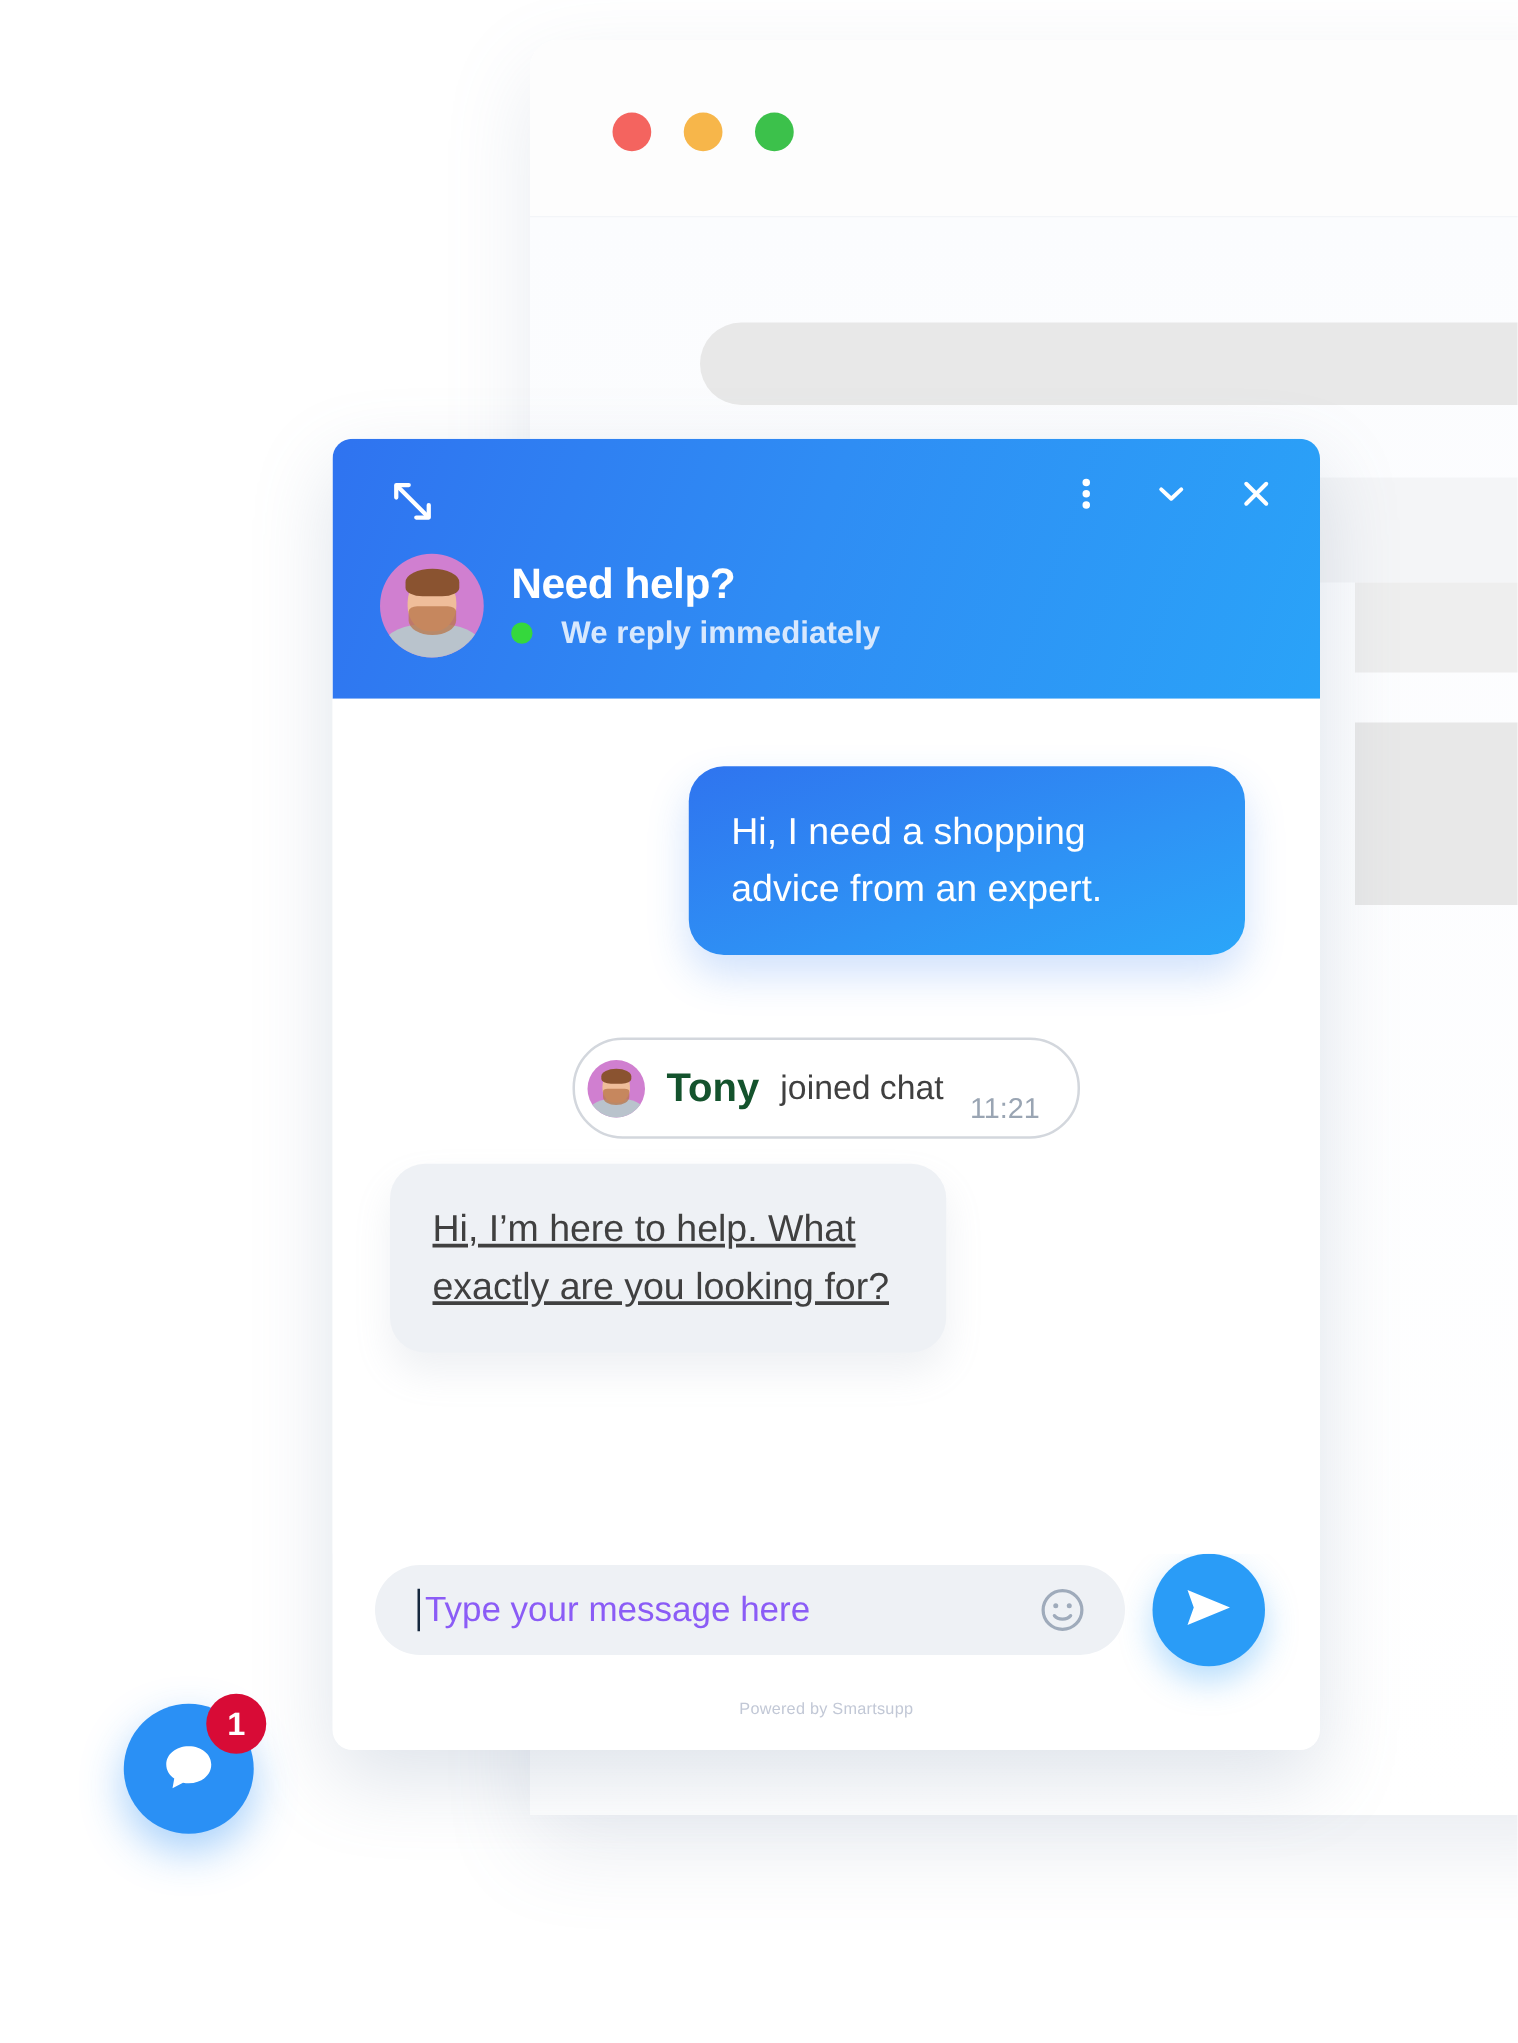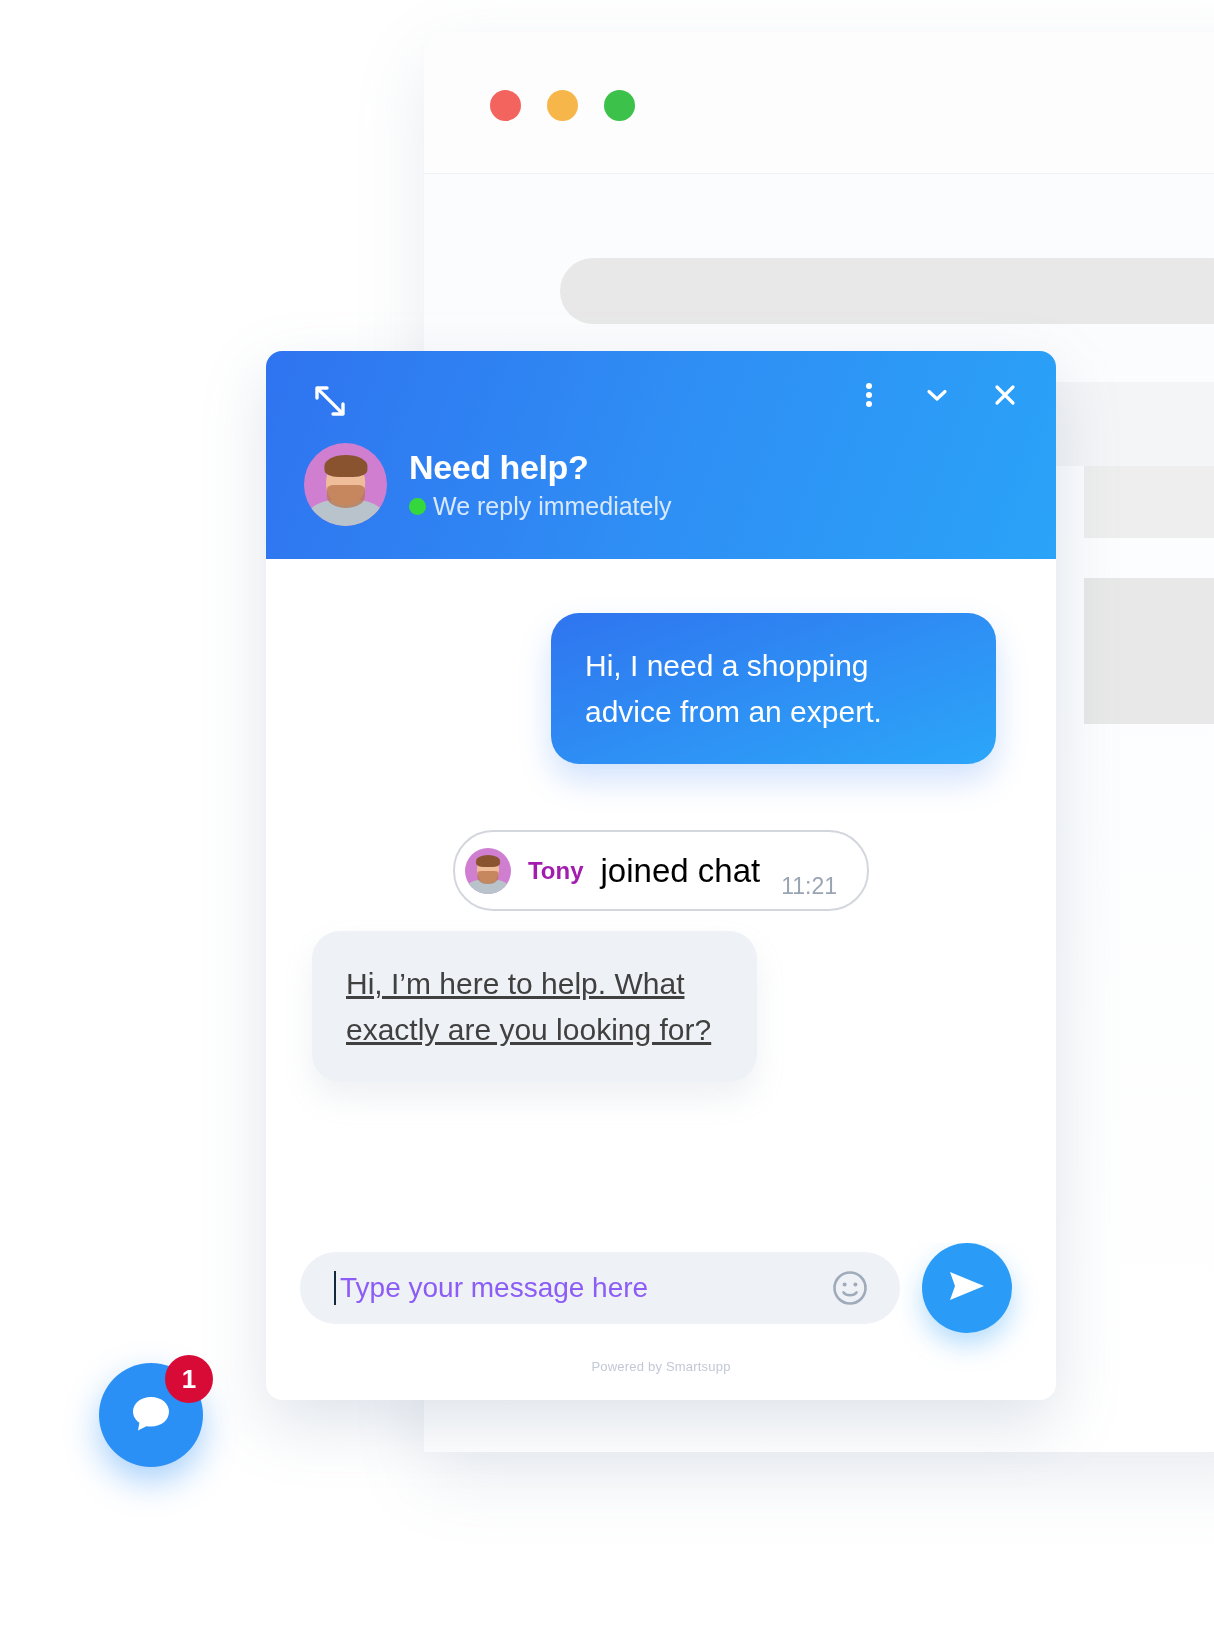--- a/index.html
+++ b/index.html
@@ -161,24 +161,25 @@
 
   .hdr-text { display: flex; flex-direction: column; gap: 10px; }
   .hdr-title {
     color: #ffffff;
     font-size: 34px;
     font-weight: 700;
     letter-spacing: -0.4px;
     line-height: 1;
   }
   .hdr-status {
-    display: flex; align-items: center; gap: 7px;
+    display: flex; align-items: center; gap: 23px;
     color: #d8e8fd;
     font-size: 25px;
     line-height: 1;
+    font-weight: bold;
   }
   .status-dot {
     width: 17px; height: 17px; border-radius: 50%;
     background: #35d83c;
     flex: 0 0 17px;
   }
 
   
   .messages {
     flex: 1 1 auto;
@@ -223,22 +224,22 @@
   }
   .join-pill {
     display: flex;
     align-items: center;
     gap: 17px;
     border: 2px solid #d3d7dd;
     border-radius: 40px;
     padding: 9px 30px 9px 10px;
     background: #ffffff;
   }
-  .join-name  { font-size: 24px; font-weight: 700; color: #a21caf; }
-  .join-label { font-size: 33px; color: #000000; }
+  .join-name  { font-size: 32px; font-weight: 700; color: #14532d; }
+  .join-label { font-size: 27px; color: #404040; }
   .join-time  { font-size: 23px; color: #9aa5b3; margin-left: 4px; margin-top: 32px; }
 
   
   .composer {
     flex: 0 0 auto;
     padding: 0 44px 0 34px;
     display: flex;
     align-items: center;
     gap: 22px;
     margin-bottom: 26px;

